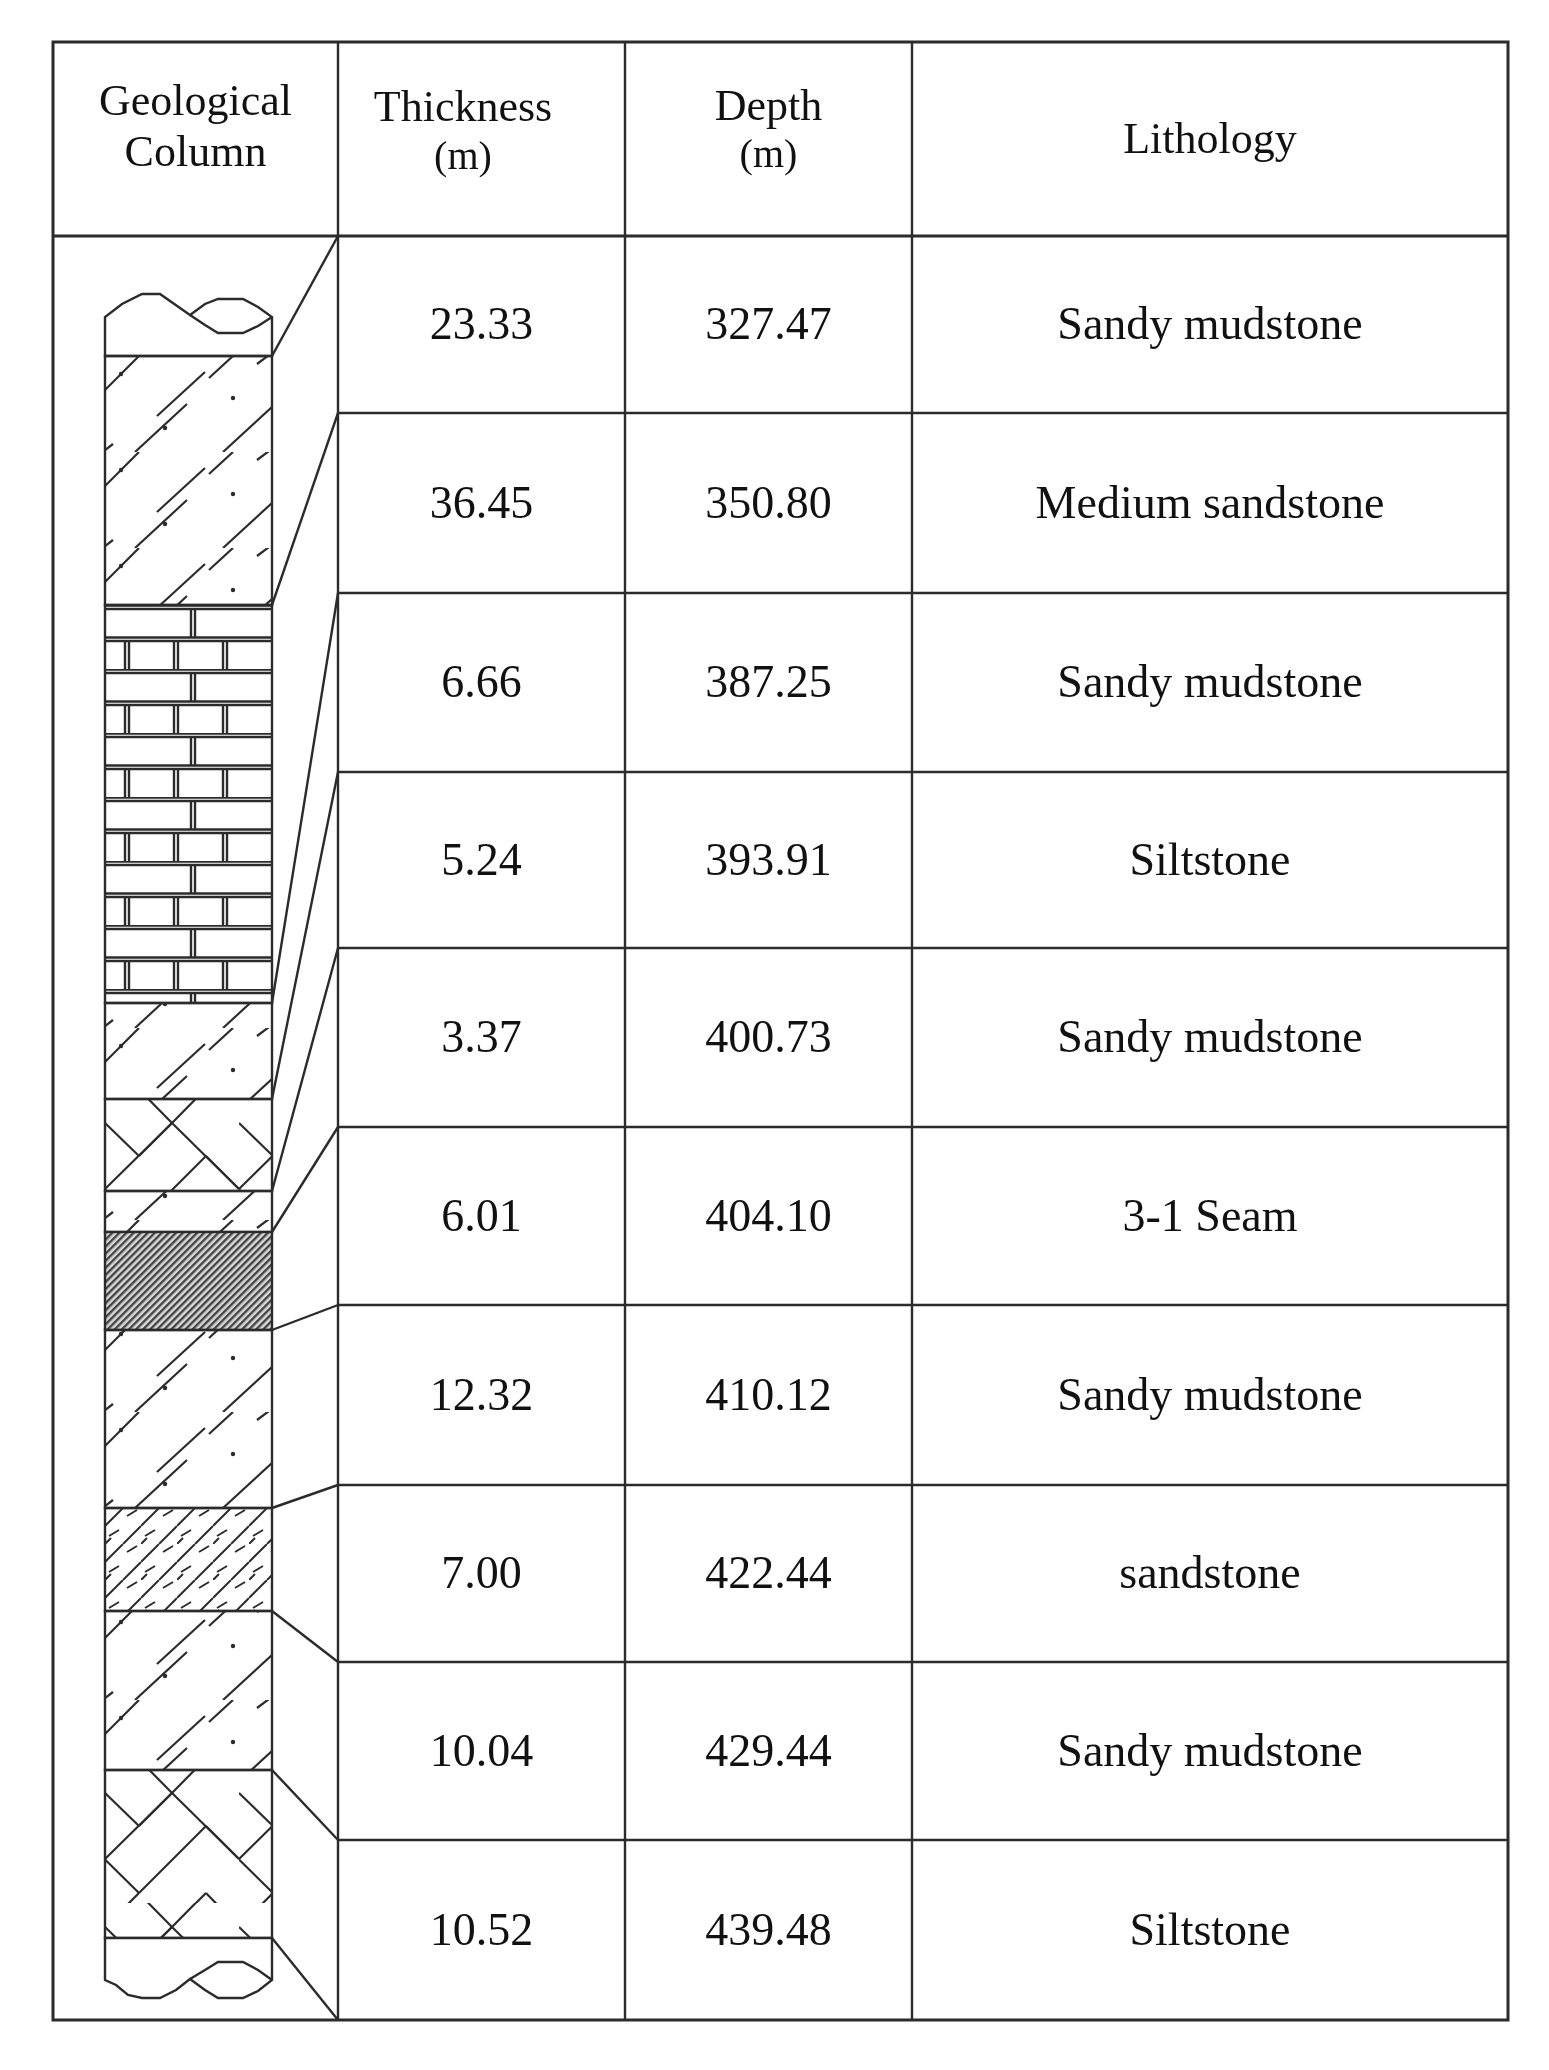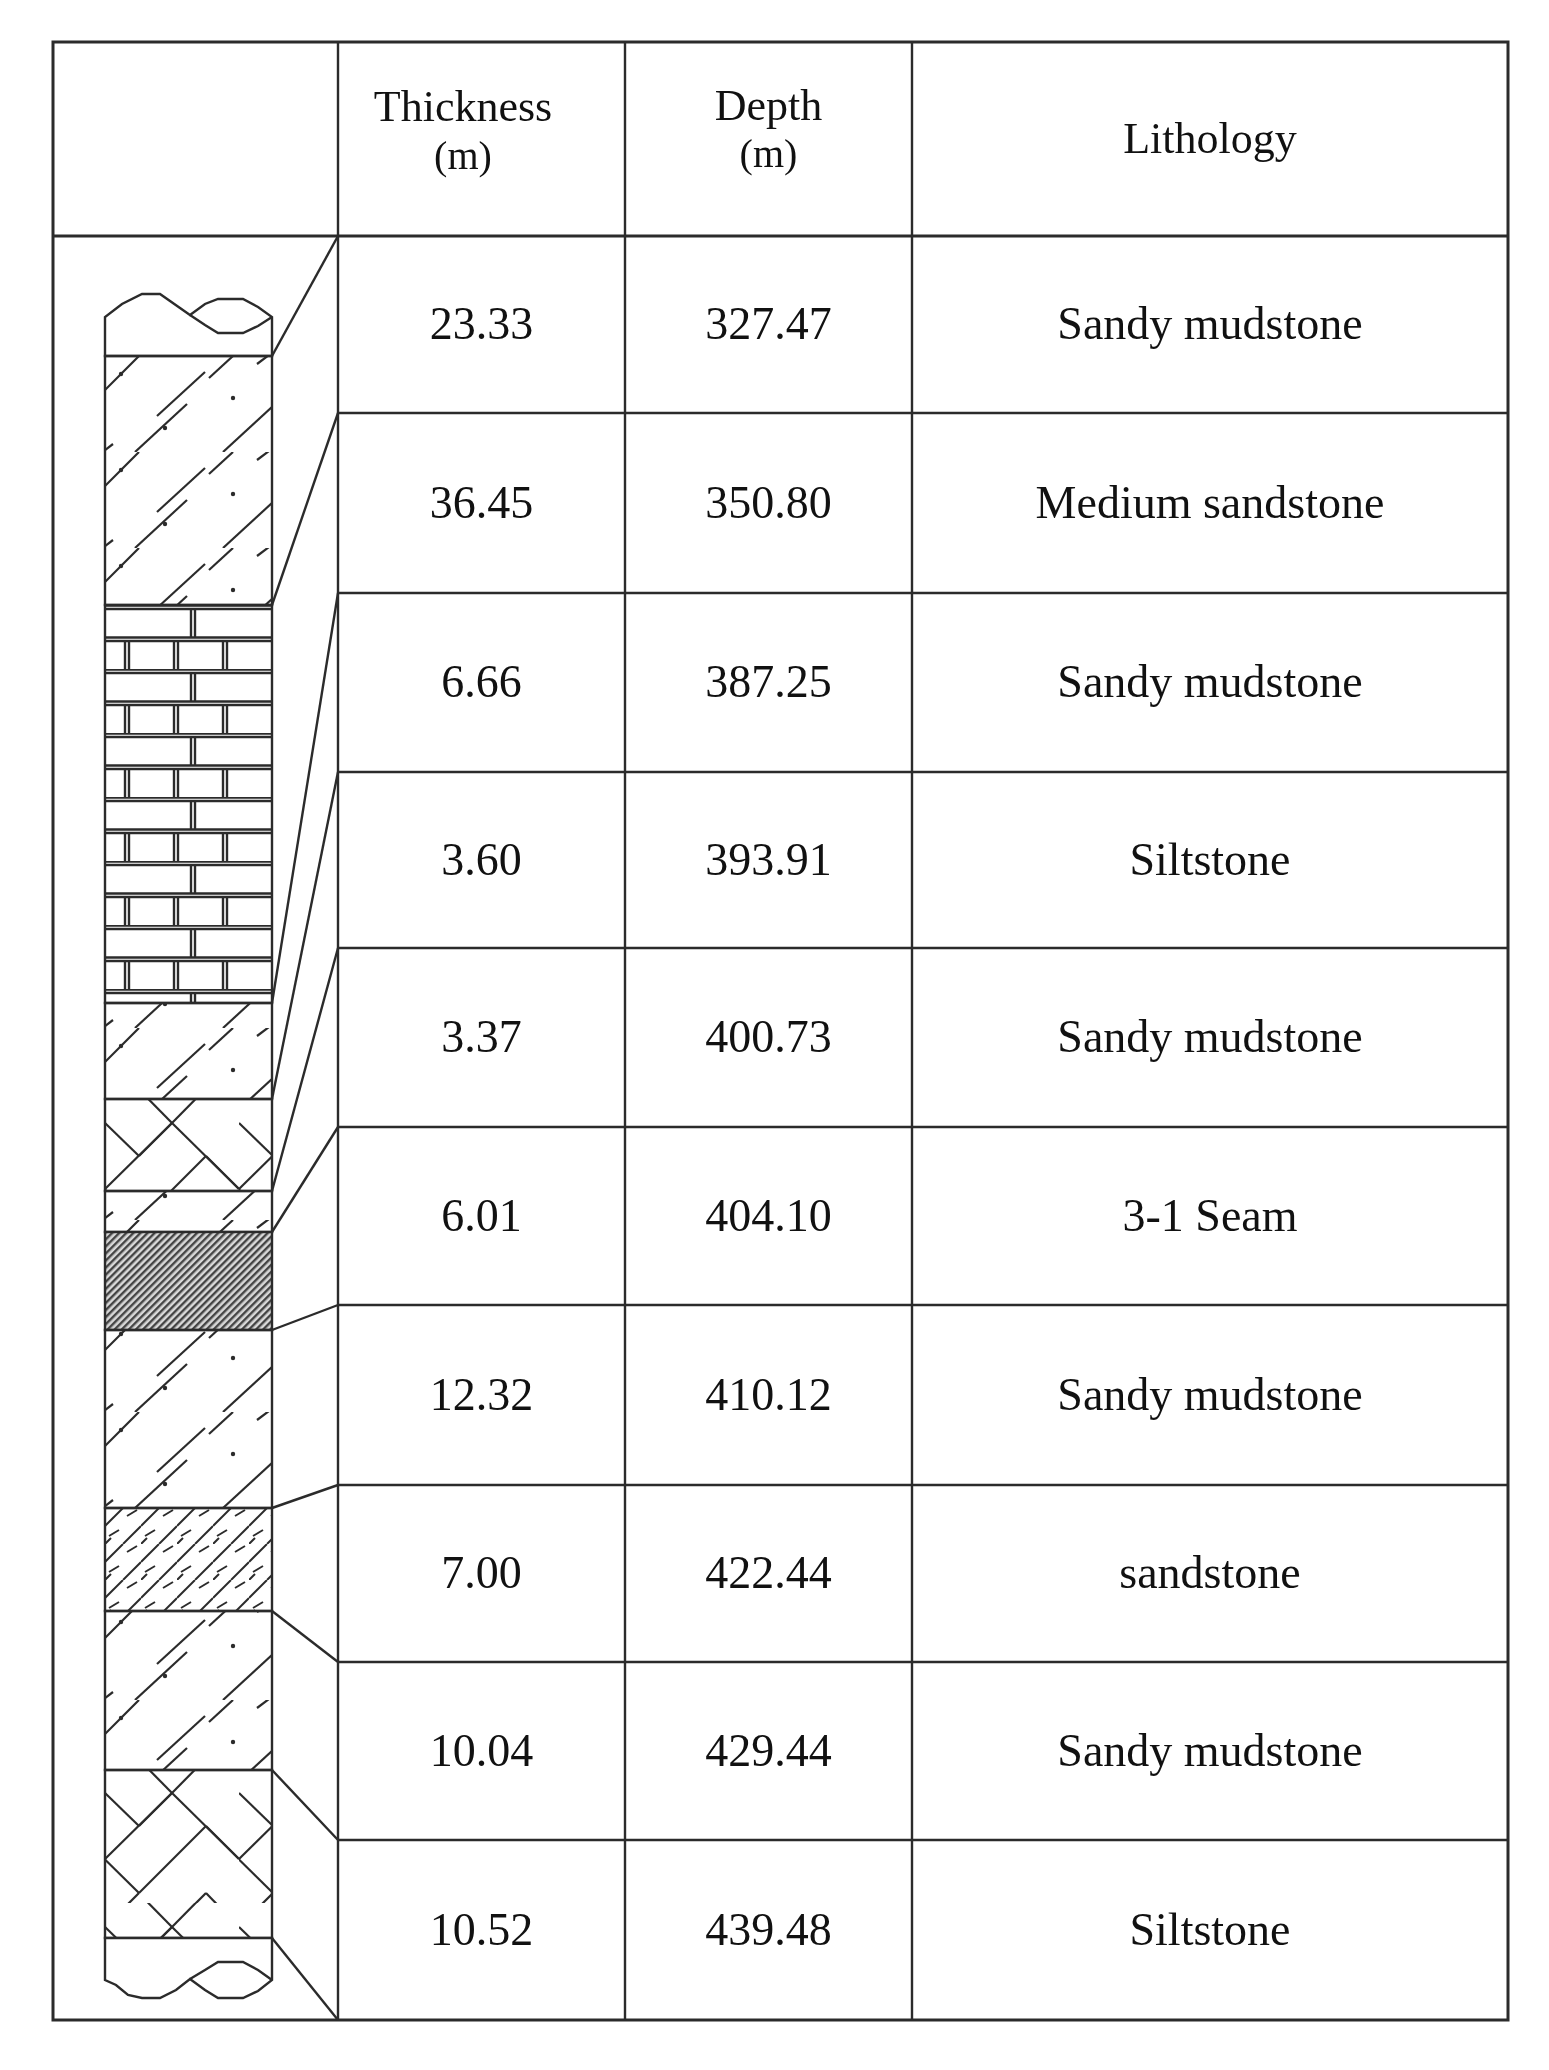--- a/index.html
+++ b/index.html
@@ -133,20 +133,24 @@
       <line x1="338" y1="948" x2="272" y2="1191"></line>
       <line x1="338" y1="1127" x2="272" y2="1232"></line>
       <line x1="338" y1="1305" x2="272" y2="1330"></line>
       <line x1="338" y1="1485" x2="272" y2="1508"></line>
       <line x1="338" y1="1662" x2="272" y2="1611"></line>
       <line x1="338" y1="1840" x2="272" y2="1770"></line>
       <line x1="338" y1="2020" x2="272" y2="1938"></line>
     </g>
   </svg>
 
+  <div class="cell hdr" style="left:53px; top:42px; width:285px; height:194px; padding-bottom:24px; box-sizing:border-box;">
+    <span>Geological</span>
+    <span>Column</span>
+  </div>
   <div class="cell hdr" style="left:338px; top:42px; width:250px; height:194px; padding-bottom:17px; box-sizing:border-box;align-items:center;">
     <span>Thickness</span>
     <span class="unit">(m)</span>
   </div>
   <div class="cell hdr" style="left:625px; top:42px; width:287px; height:194px; padding-bottom:20px; box-sizing:border-box;">
     <span>Depth</span>
     <span class="unit">(m)</span>
   </div>
   <div class="cell hdr" style="left:912px; top:42px; width:596px; height:194px;border-radius:17px;">
     <span>Lithology</span>
@@ -161,21 +165,21 @@
     <div class="cell" style="left:338px; top:413px; width:287px; height:180px;">36.45</div>
     <div class="cell" style="left:625px; top:413px; width:287px; height:180px;">350.80</div>
     <div class="cell" style="left:912px; top:413px; width:596px; height:180px;">Medium sandstone</div>
   </div>
   <div>
     <div class="cell" style="left:338px; top:593px; width:287px; height:179px;">6.66</div>
     <div class="cell" style="left:625px; top:593px; width:287px; height:179px;">387.25</div>
     <div class="cell" style="left:912px; top:593px; width:596px; height:179px;">Sandy mudstone</div>
   </div>
   <div>
-    <div class="cell" style="left:338px; top:772px; width:287px; height:176px;">3.60</div>
+    <div class="cell" style="left:338px; top:772px; width:287px; height:176px;">5.24</div>
     <div class="cell" style="left:625px; top:772px; width:287px; height:176px;border-radius:27px;">393.91</div>
     <div class="cell" style="left:912px; top:772px; width:596px; height:176px;">Siltstone</div>
   </div>
   <div>
     <div class="cell" style="left:338px; top:948px; width:287px; height:179px;">3.37</div>
     <div class="cell" style="left:625px; top:948px; width:287px; height:179px;">400.73</div>
     <div class="cell" style="left:912px; top:948px; width:596px; height:179px;">Sandy mudstone</div>
   </div>
   <div>
     <div class="cell" style="left:338px; top:1127px; width:287px; height:178px;">6.01</div>

